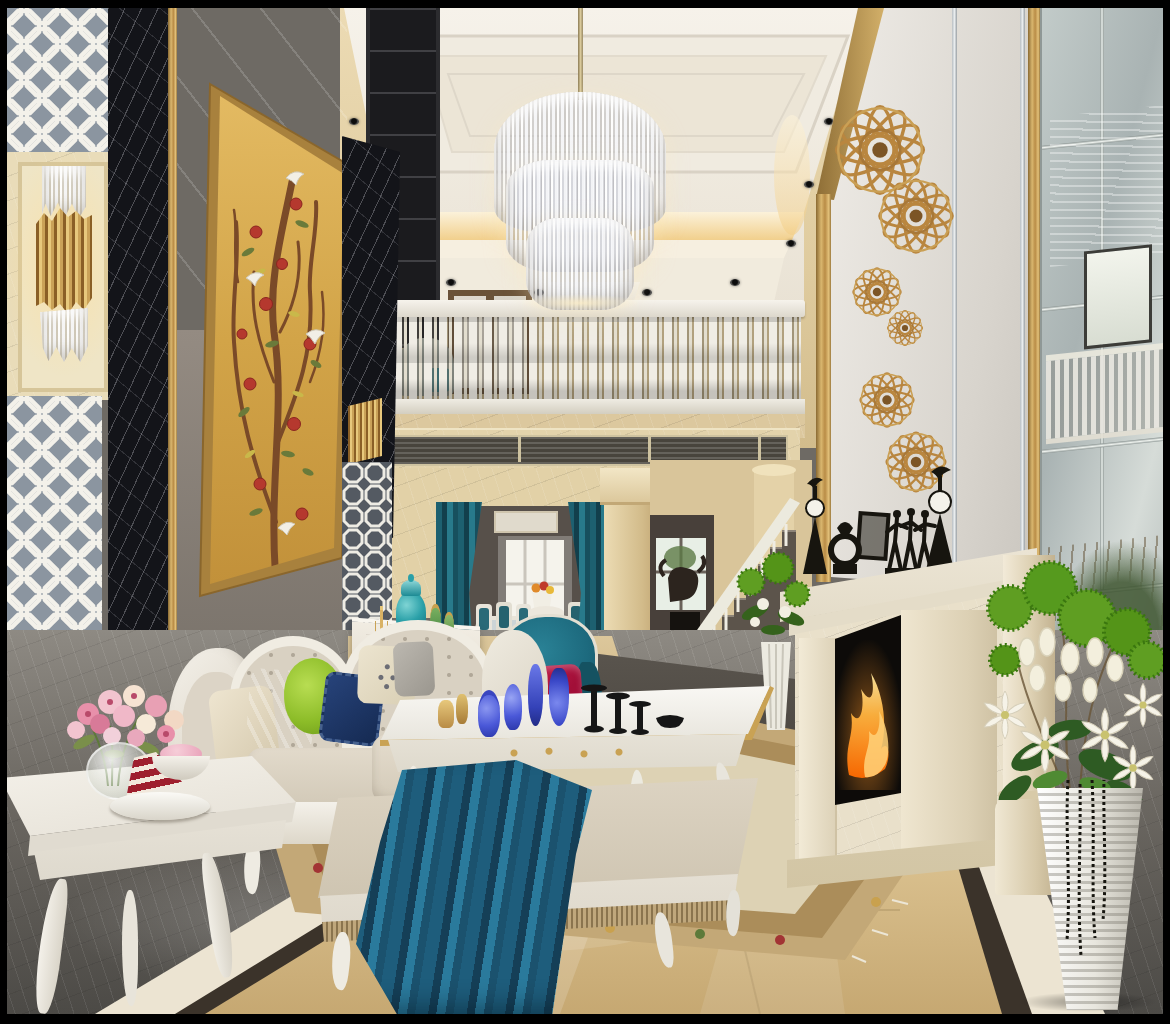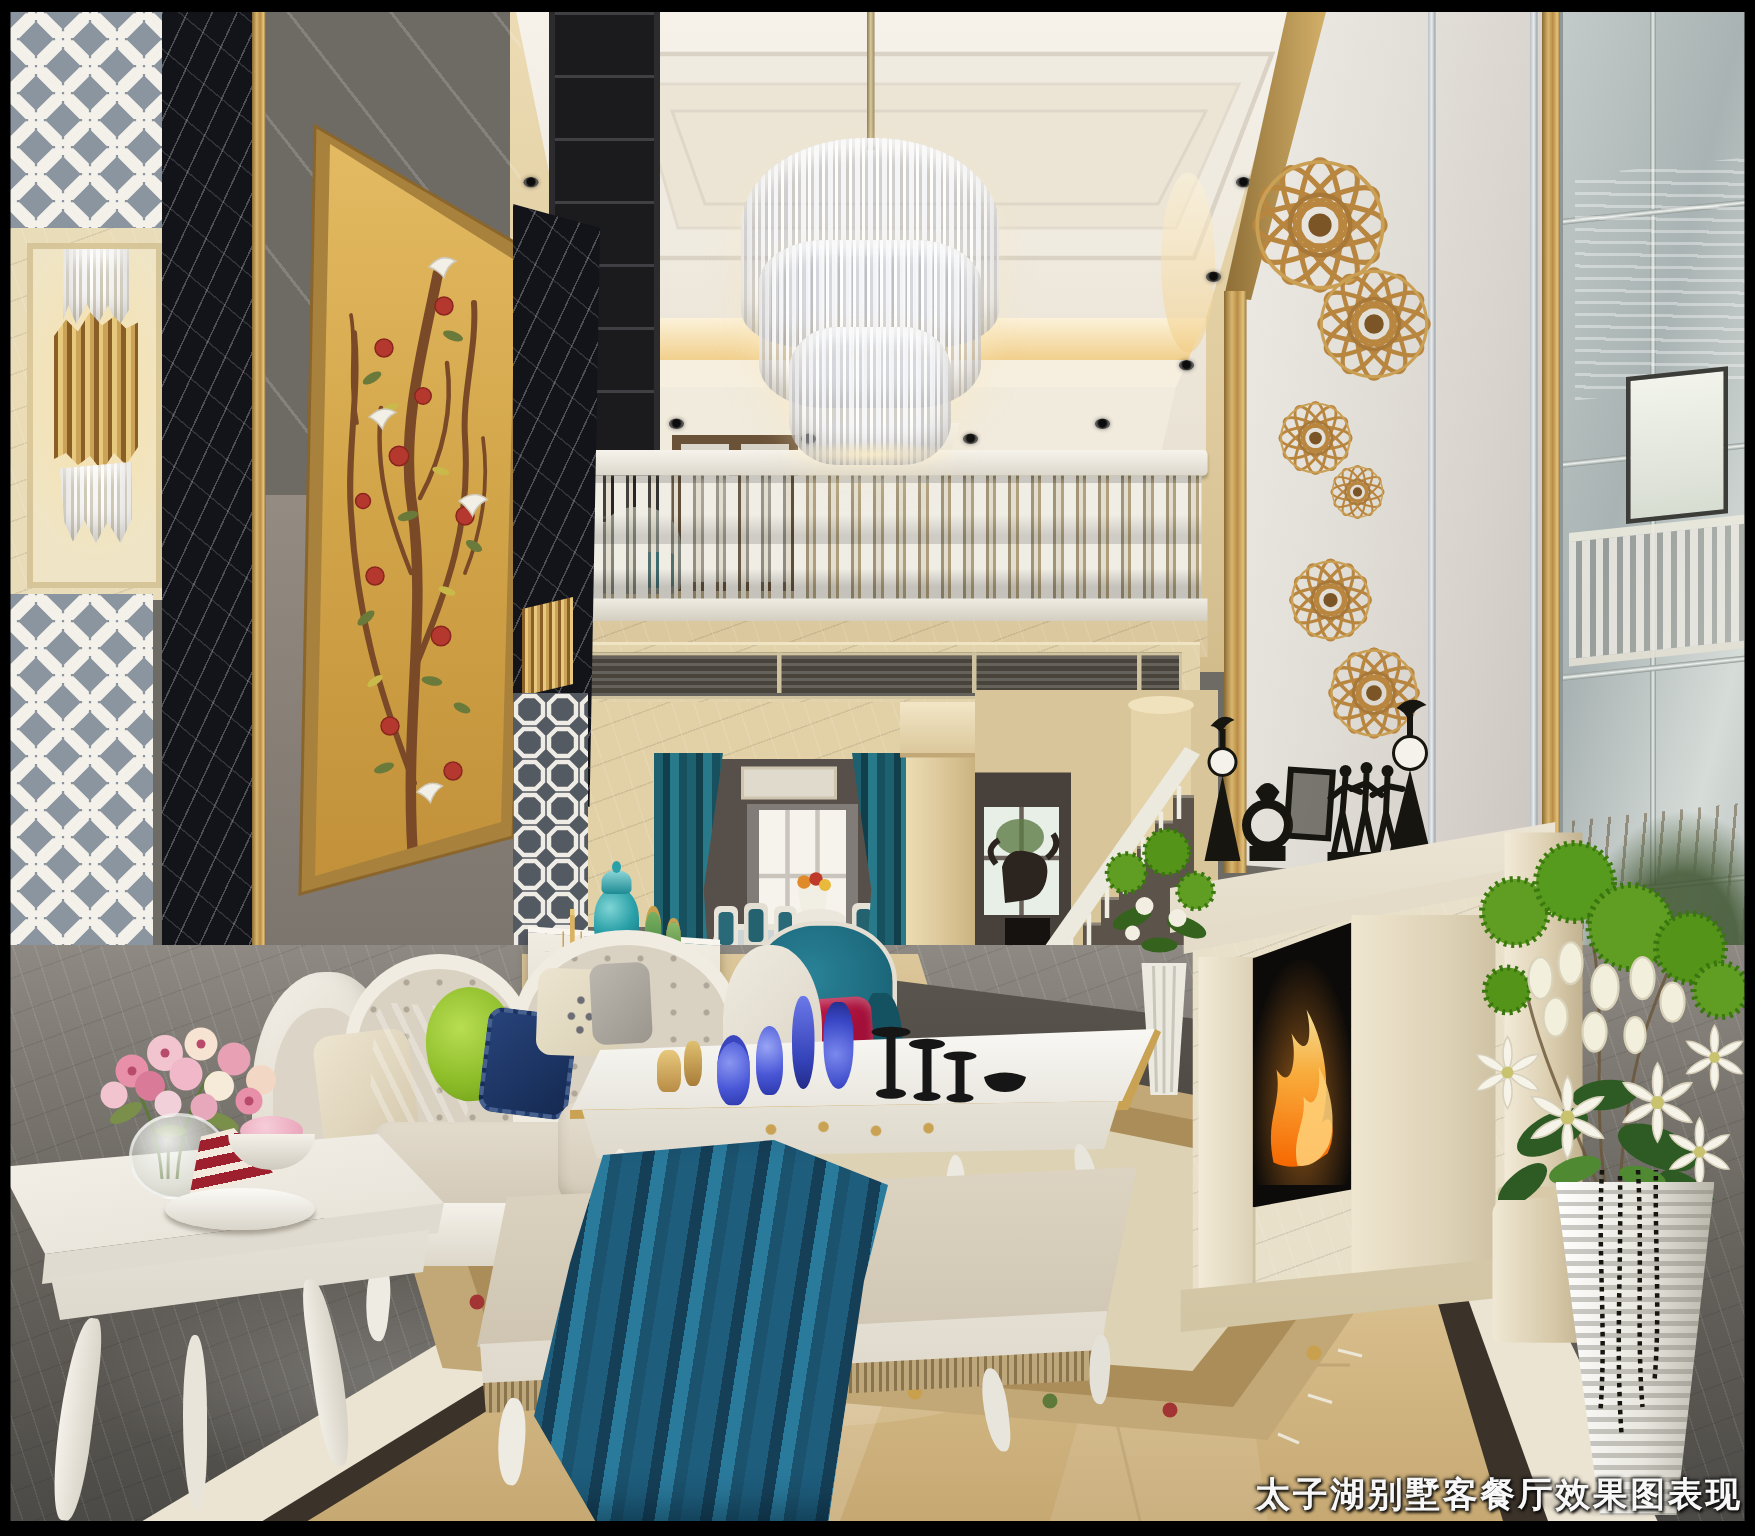--- a/index.html
+++ b/index.html
@@ -653,20 +653,19 @@
   <div class="abs" style="left:1037px;top:788px;width:106px;height:222px;clip-path:polygon(0 0,100% 0,76% 100%,28% 100%);background:repeating-linear-gradient(180deg,rgba(255,255,255,0) 0 5px,rgba(125,122,112,.4) 5px 8px),linear-gradient(90deg,#ffffff,#e8e6de 55%,#b8b5ab);"></div>
   <svg class="abs" style="left:1040px;top:780px" width="110" height="200" viewBox="0 0 110 200">
     <g stroke="#16150f" stroke-width="3" stroke-dasharray="3 3" fill="none">
       <path d="M28,0 C25,55 31,105 27,160"></path>
       <path d="M40,4 C41,66 37,116 41,176"></path>
       <path d="M52,0 C55,55 51,110 55,158"></path>
       <path d="M64,-2 C63,46 67,96 63,140"></path>
     </g>
   </svg>
 
-  <div class="abs watermark" style="right:8px;bottom:12px;">太子湖别墅客餐厅效果图表现</div>
 
   <div class="abs bar" style="left:0;top:0;width:1170px;height:8px;"></div>
   <div class="abs bar" style="left:0;top:1014px;width:1170px;height:10px;"></div>
   <div class="abs bar" style="left:0;top:0;width:7px;height:1024px;"></div>
   <div class="abs bar" style="left:1163px;top:0;width:7px;height:1024px;"></div>
 
 </div>
 
 </body></html>

